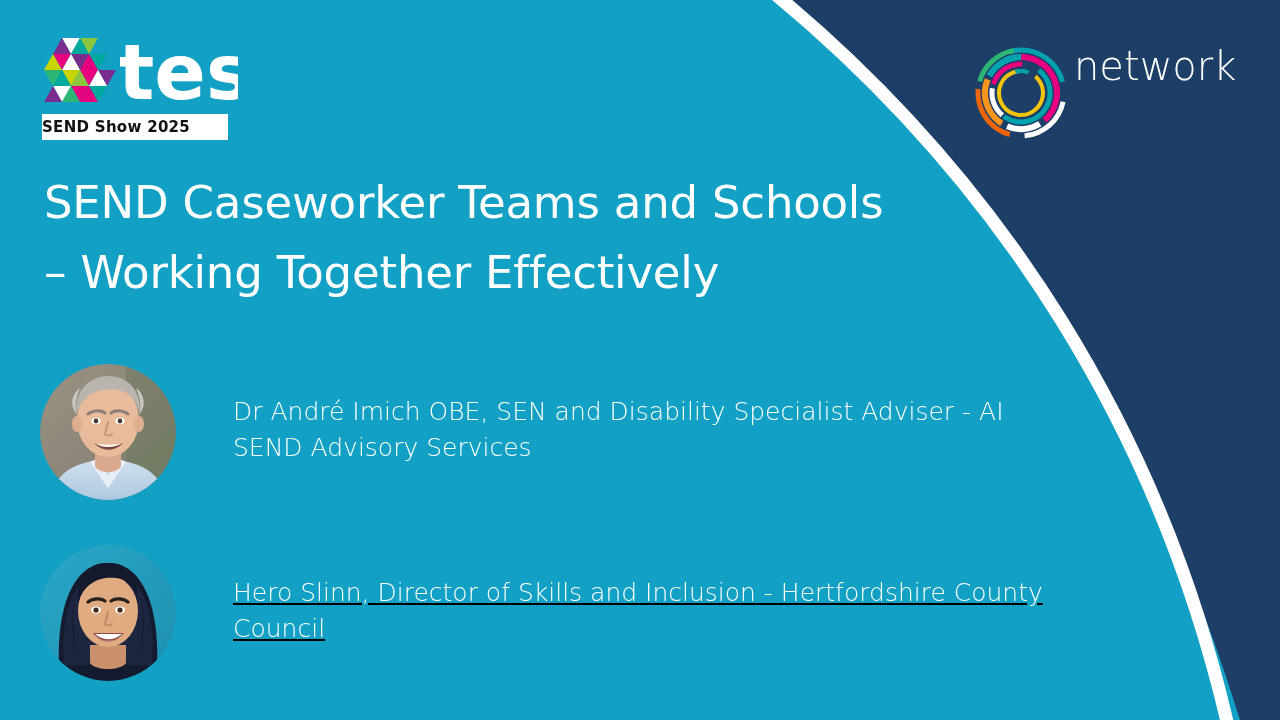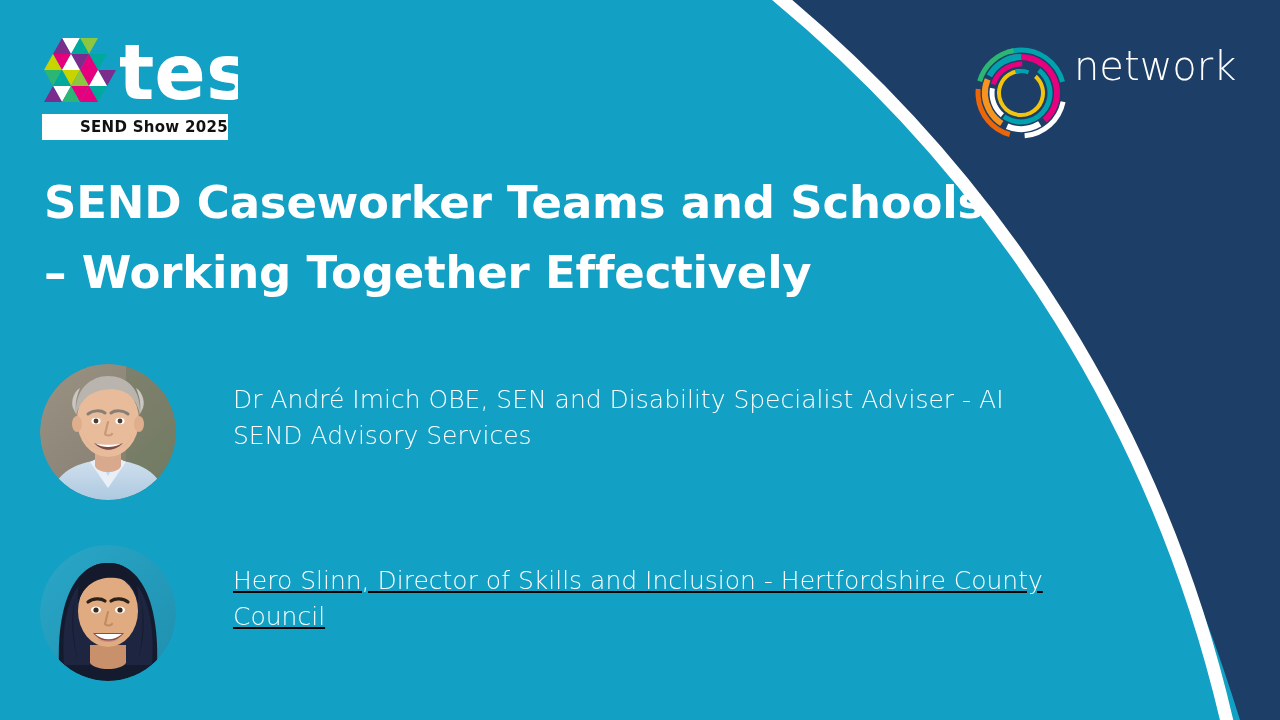--- a/index.html
+++ b/index.html
@@ -38,21 +38,21 @@
     left:78px; top:-3px;
     width:118px; height:82px;
   }
   #tes-badge {
     position:absolute;
     left:0; top:78px;
     width:186px; height:26px;
     background:#ffffff;
     display:flex;
     align-items:center;
-    justify-content:flex-end;
+    justify-content:flex-start;
   }
   #tes-badge span {
     font-family:"DejaVu Sans", sans-serif;
     font-weight:bold;
     font-size:15px;
     color:#111111;
     letter-spacing:0.3px;
   }
 
   
@@ -95,21 +95,21 @@
     position:absolute;
     left:44px; top:168px;
     width:940px;
     color:#ffffff;
     font-family:"DejaVu Sans", sans-serif;
     font-weight:400;
     font-size:45px;
     line-height:70px;
     letter-spacing:-0.2px;
   }
-  #title .tline { display:block; white-space:nowrap;font-weight:bold; }
+  #title .tline { display:block; white-space:nowrap; }
 
   
   .speaker {
     position:absolute;
     left:40px;
     width:1020px;
     display:flex;
     align-items:flex-start;
   }
   #speaker-1 { top:364px; }
@@ -119,21 +119,21 @@
     width:136px; height:136px;
     border-radius:50%;
     overflow:hidden;
     flex:0 0 136px;
     position:relative;
   }
   .avatar svg { display:block; width:136px; height:136px; }
 
   .speaker-text {
     margin-left:57px;
-    margin-top:18px;
+    margin-top:30px;
     color:#ffffff;
     font-family:"DejaVu Sans", sans-serif;
     font-size:25px;
     font-weight:300;
     line-height:36px;
     max-width:815px;
   }
 </style>
 </head>
 <body>

